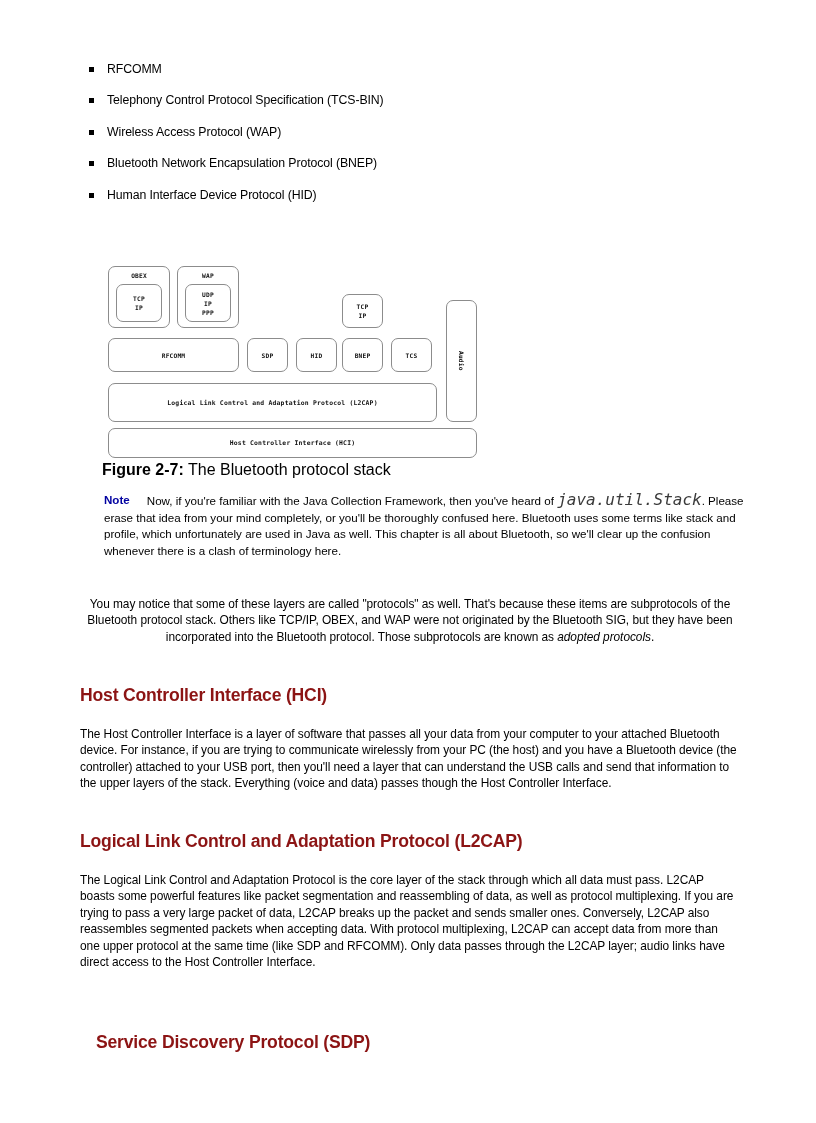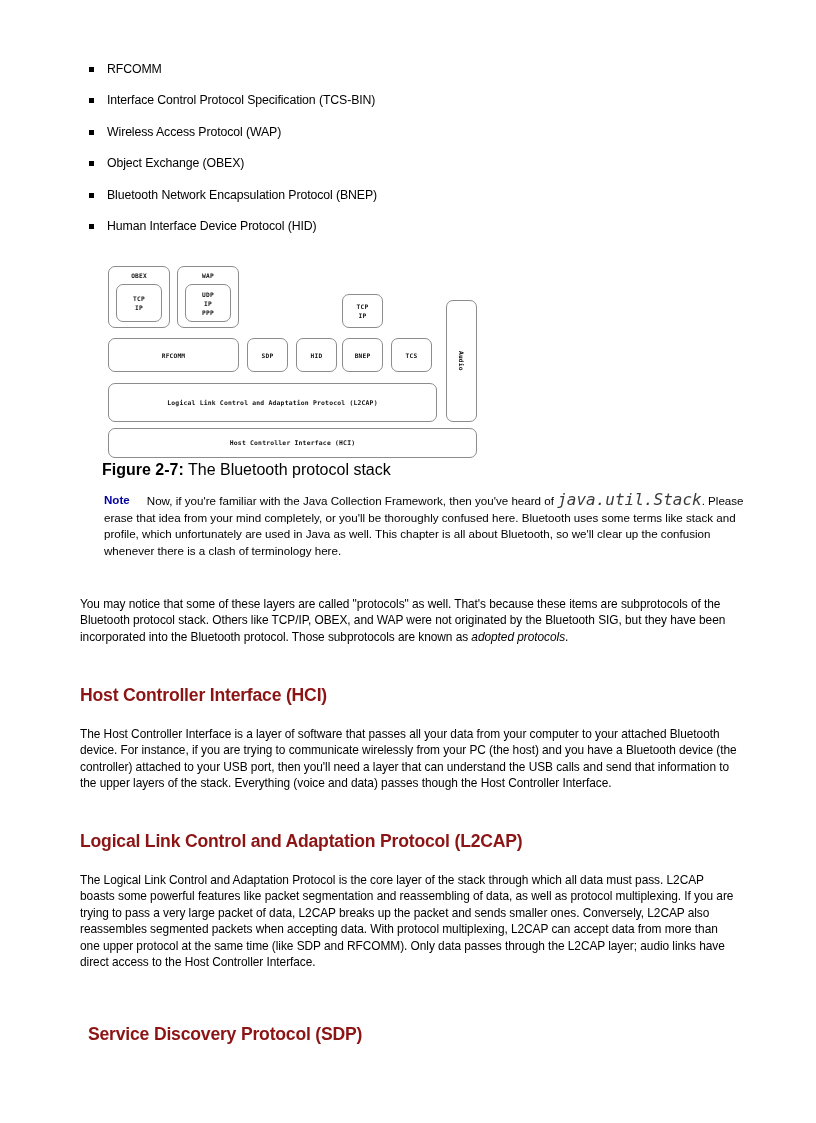--- a/index.html
+++ b/index.html
@@ -149,29 +149,25 @@
 
 <div class="page">
 
   <div class="bullet-list">
     <div class="bullet-item">
       <span class="sq"></span>
       <span>RFCOMM</span>
     </div>
     <div class="bullet-item">
       <span class="sq"></span>
-      <span>Interface Control Protocol Specification (TCS-BIN)</span>
+      <span>Telephony Control Protocol Specification (TCS-BIN)</span>
     </div>
     <div class="bullet-item">
       <span class="sq"></span>
       <span>Wireless Access Protocol (WAP)</span>
-    </div>
-    <div class="bullet-item">
-      <span class="sq"></span>
-      <span>Object Exchange (OBEX)</span>
     </div>
     <div class="bullet-item">
       <span class="sq"></span>
       <span>Bluetooth Network Encapsulation Protocol (BNEP)</span>
     </div>
     <div class="bullet-item">
       <span class="sq"></span>
       <span>Human Interface Device Protocol (HID)</span>
     </div>
   </div>
@@ -233,25 +229,25 @@
   </div>
 
   <div class="note-block">
     <span class="note-label">Note</span>
     <span class="note-body">Now, if you're familiar with the Java Collection Framework, then you've heard of</span>
     <span class="cont">
       <span class="mono-ital">java.util.Stack</span><span>. Please erase that idea from your mind completely, or you'll be thoroughly confused here. Bluetooth uses some terms like stack and profile, which unfortunately are used in Java as well. This chapter is all about Bluetooth, so we'll clear up the confusion whenever there is a clash of terminology here.</span>
     </span>
   </div>
 
-  <div class="para" style="top:596px;">
+  <div class="para" style="top:596px;text-align:center;">
     <span>You may notice that some of these layers are called "protocols" as well. That's because these items are subprotocols of the Bluetooth protocol stack. Others like TCP/IP, OBEX, and WAP were not originated by the Bluetooth SIG, but they have been incorporated into the Bluetooth protocol. Those subprotocols are known as </span><i>adopted protocols</i><span>.</span>
   </div>
 
   <h2 class="heading" style="top:685px; margin:0;">Host Controller Interface (HCI)</h2>
   <div class="para" style="top:726px;">The Host Controller Interface is a layer of software that passes all your data from your computer to your attached Bluetooth device. For instance, if you are trying to communicate wirelessly from your PC (the host) and you have a Bluetooth device (the controller) attached to your USB port, then you'll need a layer that can understand the USB calls and send that information to the upper layers of the stack. Everything (voice and data) passes though the Host Controller Interface.</div>
 
   <h2 class="heading" style="top:831px; margin:0;">Logical Link Control and Adaptation Protocol (L2CAP)</h2>
   <div class="para" style="top:872px;">The Logical Link Control and Adaptation Protocol is the core layer of the stack through which all data must pass. L2CAP boasts some powerful features like packet segmentation and reassembling of data, as well as protocol multiplexing. If you are trying to pass a very large packet of data, L2CAP breaks up the packet and sends smaller ones. Conversely, L2CAP also reassembles segmented packets when accepting data. With protocol multiplexing, L2CAP can accept data from more than one upper protocol at the same time (like SDP and RFCOMM). Only data passes through the L2CAP layer; audio links have direct access to the Host Controller Interface.</div>
 
-  <h2 class="heading" style="top:1016px; margin:8px;">Service Discovery Protocol (SDP)</h2>
+  <h2 class="heading" style="top:1016px; margin:16px;">Service Discovery Protocol (SDP)</h2>
 
 </div>
 
 </body></html>

